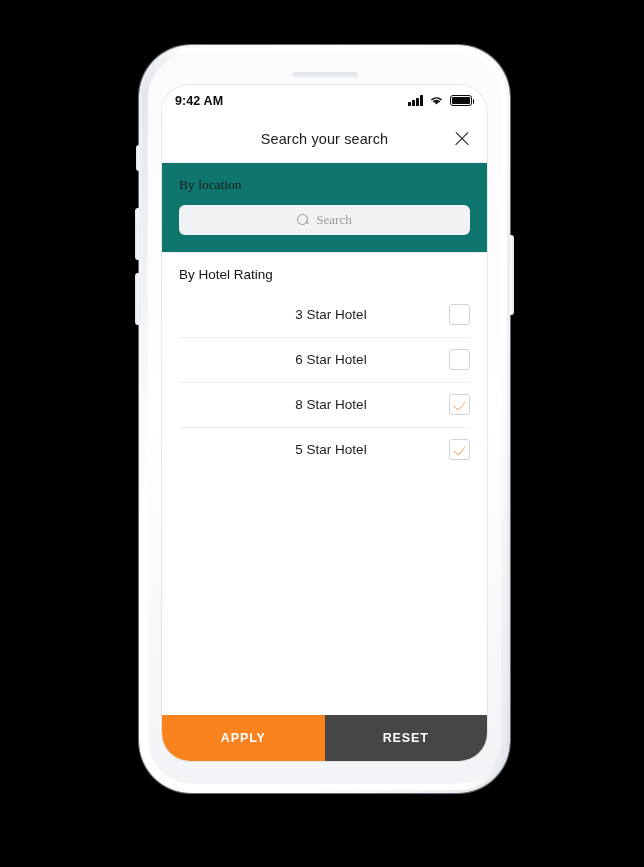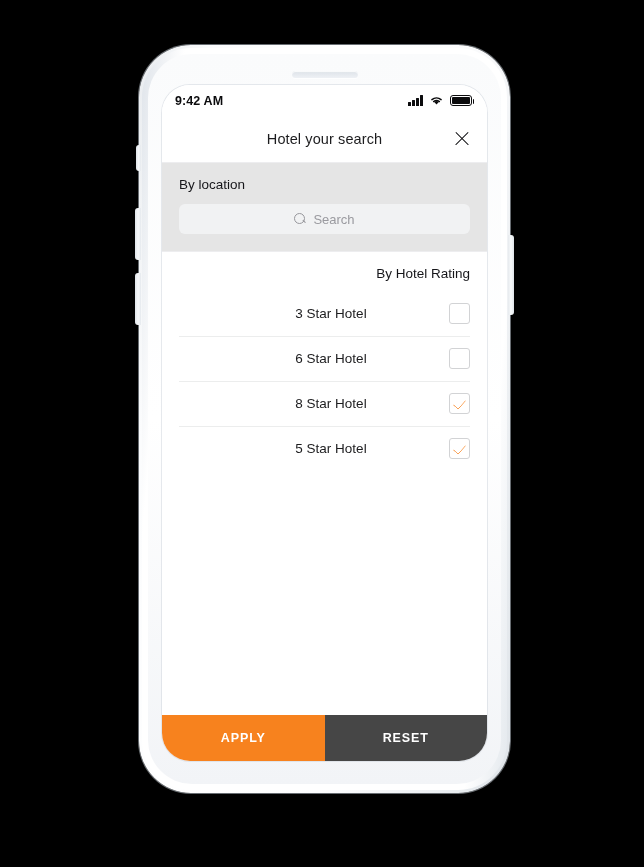--- a/index.html
+++ b/index.html
@@ -91,41 +91,41 @@
   }
   .close-btn::before,.close-btn::after{
     content:""; position:absolute; left:3px; top:11px;
     width:18px; height:1.3px; background:#1c1c1e; border-radius:1px;
   }
   .close-btn::before{transform:rotate(45deg);} .close-btn::after{transform:rotate(-45deg);}
 
   .rule-full { height:1px; background:#ededef; }
 
   
-  .sec-location { padding:14px 17px 17px; background:#e5e5e5; }
+  .sec-location { padding:14px 17px 17px; background:#0f766e;font-family:Liberation Serif, serif; }
   .sec-label { font-size:13.5px; color:#16161a; margin-bottom:12px; }
   .searchbox {
     height:30px; border-radius:6px; background:#f1f2f3;
     display:flex; align-items:center; justify-content:center; gap:7px;
     cursor:text;
   }
   .mag { width:12px; height:12px; position:relative; flex:none; }
   .mag::before{
     content:""; position:absolute; left:0; top:0; width:9px; height:9px;
     border:1.2px solid #97979c; border-radius:50%;
   }
   .mag::after{
     content:""; position:absolute; left:7.8px; top:8px; width:4.4px; height:1.2px;
     background:#97979c; border-radius:1px; transform:rotate(45deg);
   }
   .search-ph { font-size:13px; color:#9a9a9f; }
 
   
   .sec-rating { background:#fff; padding-top:14px; }
-  .sec-rating > .sec-label { padding:0 17px; margin-bottom:10px;text-align:right; }
+  .sec-rating > .sec-label { padding:0 17px; margin-bottom:10px; }
 
   .row {
     height:45px; display:flex; align-items:center;
     padding:0 17px; position:relative; cursor:pointer;gap:24px;
   }
   .row + .row::before{
     content:""; position:absolute; left:17px; right:17px; top:0;
     height:1px; background:#eceded;
   }
   .row-label {
@@ -184,21 +184,21 @@
           <svg width="15" height="11" viewBox="0 0 15 11">
             <path d="M7.5 9.6 L5.2 6.9 a3.7 3.7 0 0 1 4.6 0 Z" fill="#0b0b0d"></path>
             <path d="M2.9 4.6 a7.3 7.3 0 0 1 9.2 0" stroke="#0b0b0d" stroke-width="1.5" fill="none" stroke-linecap="round"></path>
             <path d="M4.6 6.6 a4.8 4.8 0 0 1 5.8 0" stroke="#0b0b0d" stroke-width="1.4" fill="none" stroke-linecap="round"></path>
           </svg>
           <span class="batt"></span>
         </span>
       </div>
 
       <div class="appbar">
-        <span class="appbar-title">Hotel your search</span>
+        <span class="appbar-title">Search your search</span>
         <span class="close-btn"></span>
       </div>
       <div class="rule-full"></div>
 
       <div class="sec-location">
         <div class="sec-label">By location</div>
         <div class="searchbox">
           <span class="mag"></span>
           <span class="search-ph">Search</span>
         </div>

